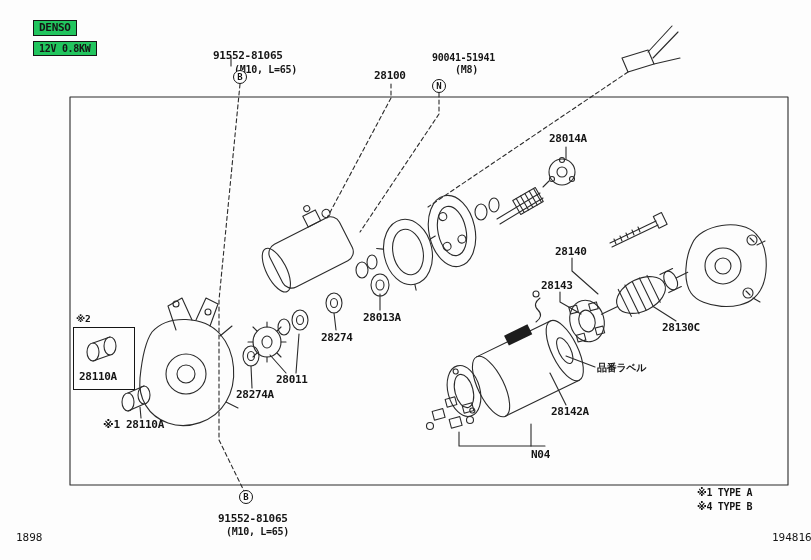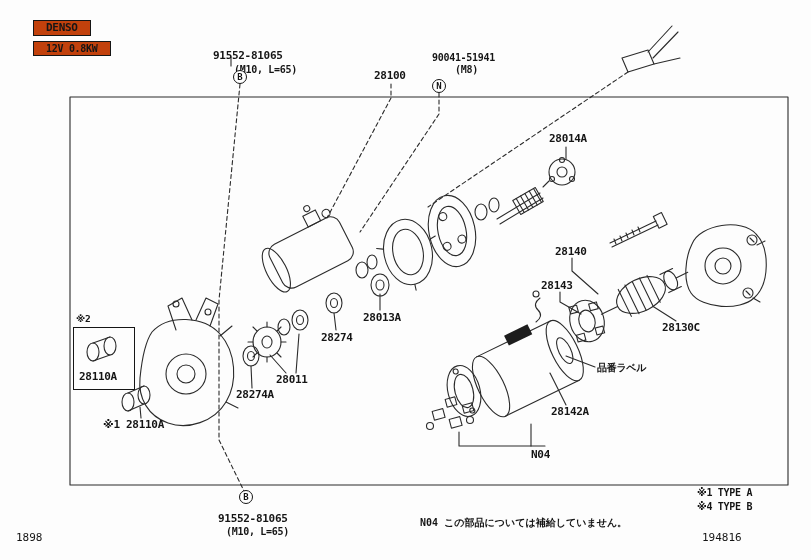--- a/index.html
+++ b/index.html
@@ -6,21 +6,21 @@
   html,body { background:#ffffff; }
   .stage {
     position:relative; width:811px; height:560px; background:#fdfdfd;
     font-family:"DejaVu Sans Mono","DejaVu Sans","Liberation Sans",monospace;
     color:#151515; overflow:hidden;
   }
   .art { position:absolute; left:0; top:0; }
   .lbl { position:absolute; font-weight:bold; font-size:11px; letter-spacing:-0.3px; white-space:nowrap; line-height:1.1; }
   .sm  { font-size:10px;text-align:right; }
   .xs  { font-size:9.5px; }
-  .boxed { border:1.5px solid #151515; padding:1px 12px; background:#c2410c; }
+  .boxed { border:1.5px solid #151515; padding:1px 5px; background:#22c55e; }
   .circ {
     position:absolute; width:14px; height:14px; border:1.3px solid #151515; border-radius:50%;
     background:#fff; font-size:9px; font-weight:bold; display:flex; align-items:center; justify-content:center;
     z-index:3;
   }
   .refer { line-height:12px; }
   .note-line { position:absolute; font-size:10px; font-weight:bold; white-space:nowrap; }
   .note-line .pfx { margin-right:6px; }
   .pageno { position:absolute; font-size:11px; font-weight:normal; }
   .bush-box { position:absolute; left:73px; top:327px; width:62px; height:63px; border:1.5px solid #151515; z-index:2; }
@@ -269,20 +269,17 @@
     <span>28110A</span>
   </div>
 
   <div class="circ" style="left:239px; top:490px;">B</div>
   <div class="lbl" style="left:218px; top:513px;">91552-81065</div>
   <div class="lbl sm" style="left:226px; top:526px;">(M10, L=65)</div>
 
   <div class="lbl sm" style="left:697px; top:487px;">※1 TYPE A</div>
   <div class="lbl sm" style="left:697px; top:501px;">※4 TYPE B</div>
 
-  <div class="note-line" style="left:420px; top:516px;">
-    <span class="pfx">N04</span><span style="font-family:'DejaVu Sans','Liberation Sans',sans-serif;">この部品については補給していません。</span>
-  </div>
 
   <div class="pageno" style="left:16px; top:531px;">1898</div>
-  <div class="pageno" style="left:702px; top:531px;">194816</div>
+  <div class="pageno" style="left:772px; top:531px;">194816</div>
 
 </div>
 
 </body></html>

